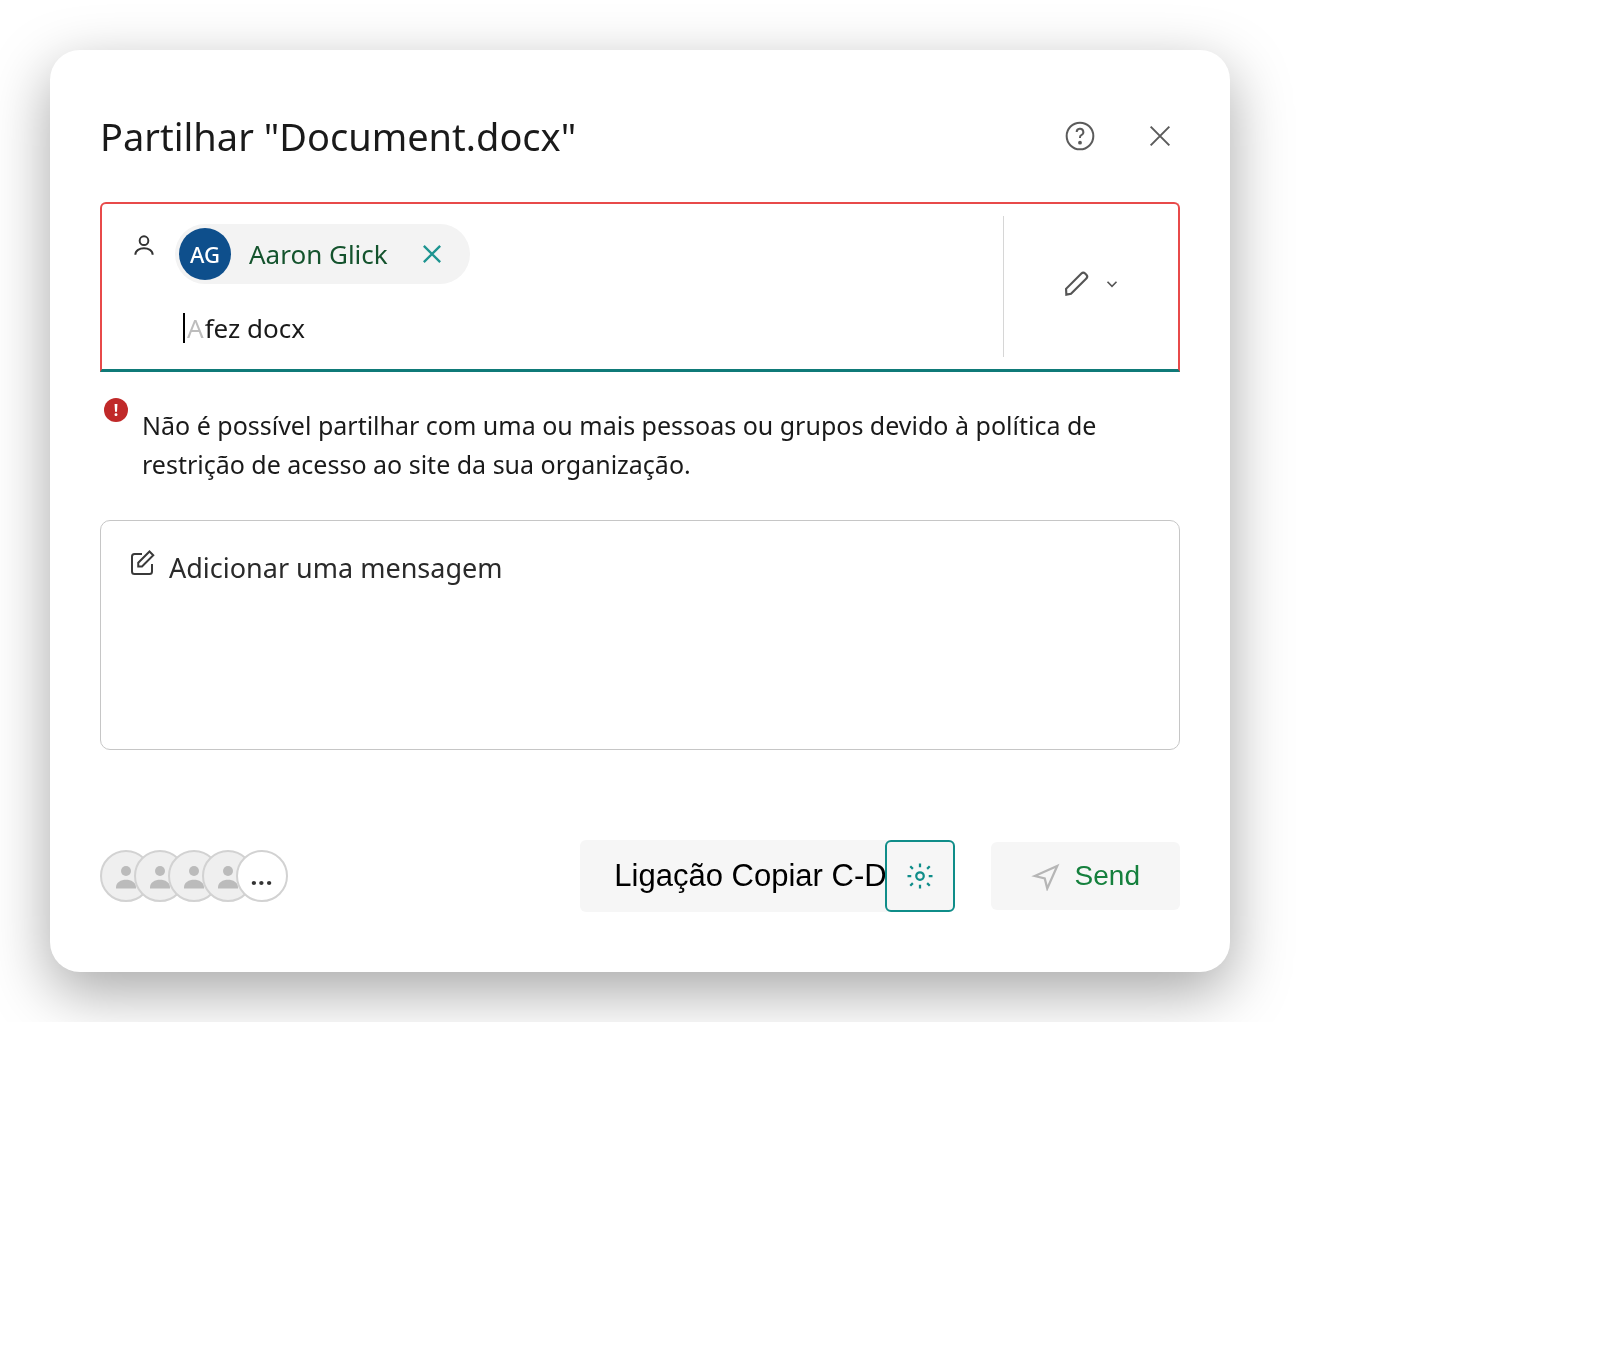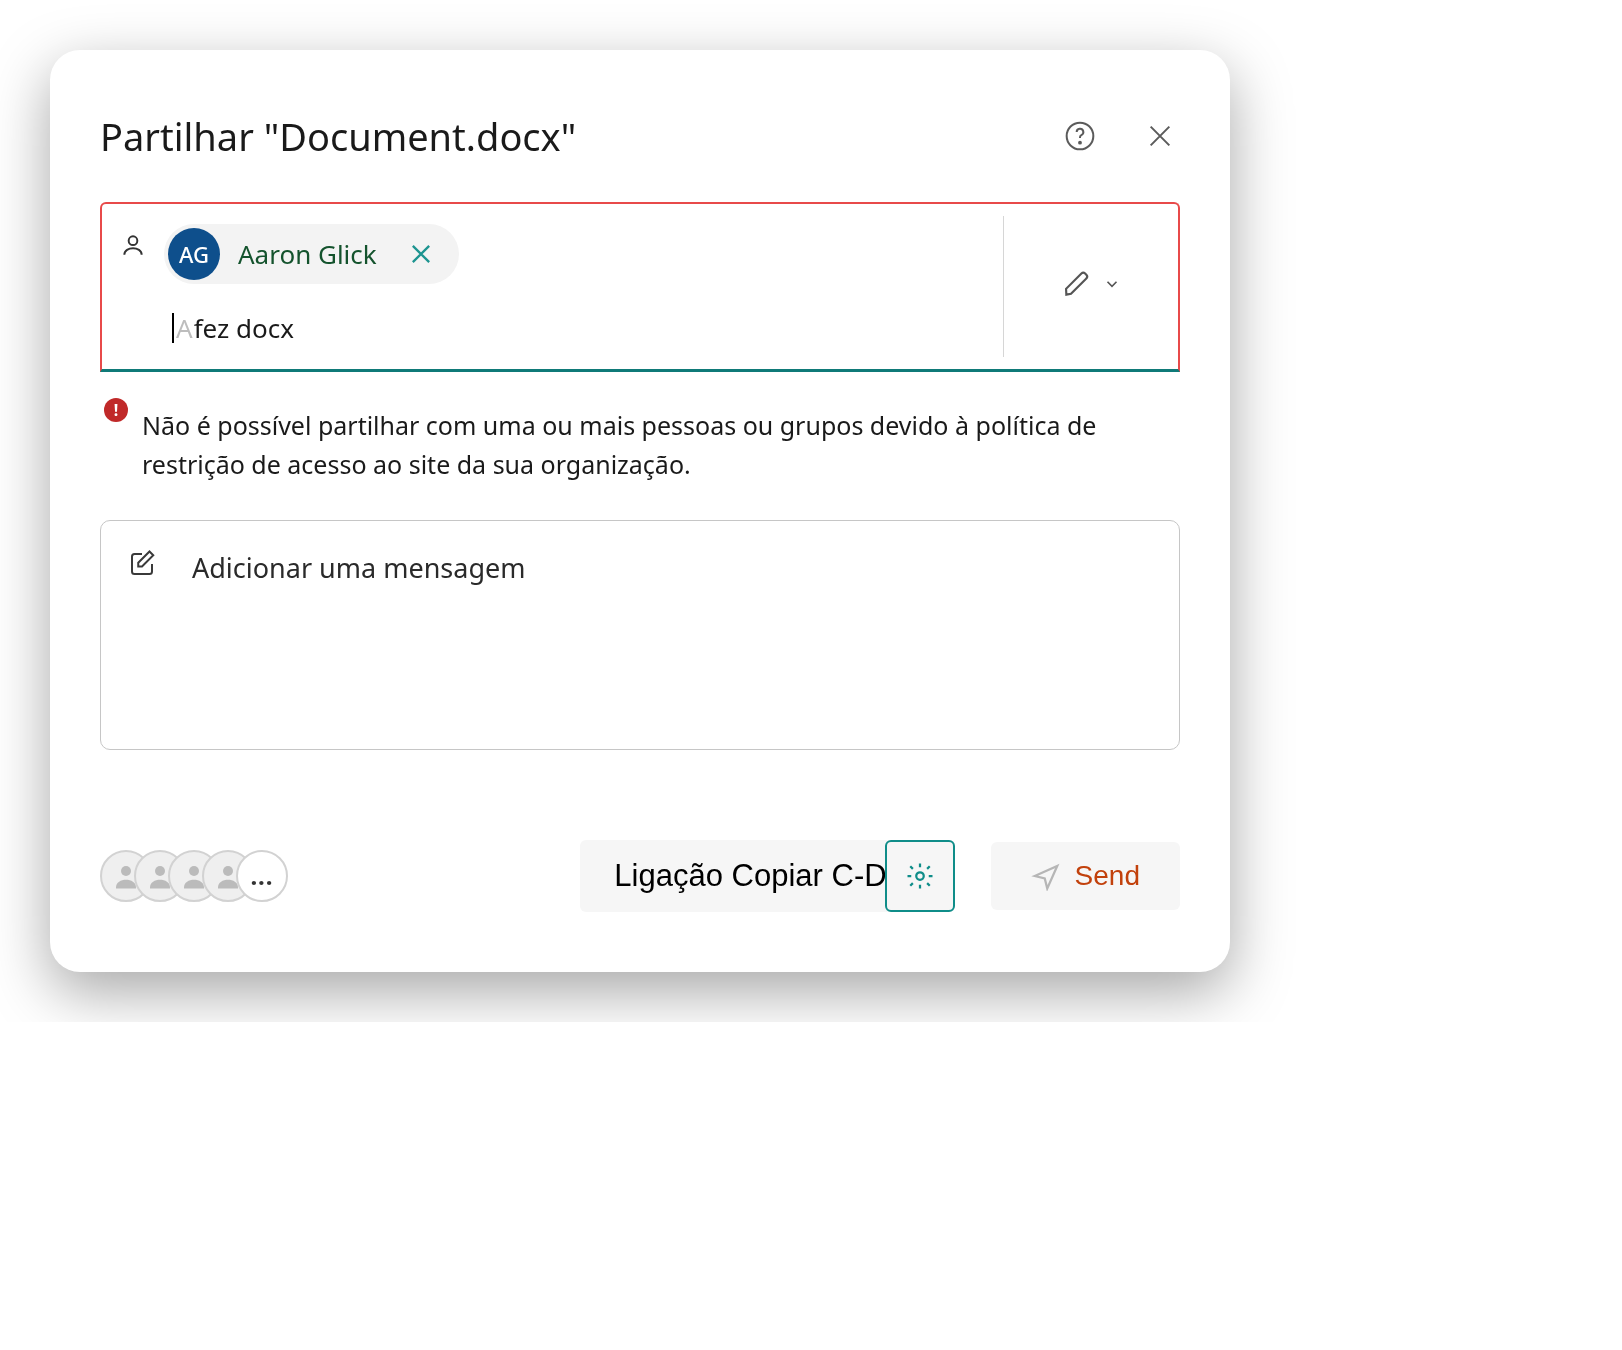--- a/index.html
+++ b/index.html
@@ -52,20 +52,21 @@
     }
     
     .recipients-box {
       border: 2px solid #e84a4a;
       border-bottom: 3px solid #0f7a78;
       border-radius: 6px 6px 0 0;
       display: flex;
       align-items: stretch;
       position: relative;
       min-height: 170px;
+      padding-left: 11px;
     }
     .recipients-left {
       flex: 1;
       display: flex;
       align-items: flex-start;
       padding: 20px 10px 10px 18px;
     }
     .person-icon {
       color: #333;
       margin-right: 18px;
@@ -174,21 +175,21 @@
       margin-top: 12px;
     }
     
     .message-box {
       border: 1.5px solid #c6c6c6;
       border-radius: 10px;
       min-height: 230px;
       padding: 28px 26px;
       display: flex;
       align-items: flex-start;
-      gap: 35px;
+      gap: 12px;
     }
     .compose-icon svg { width: 30px; height: 30px; color: #3a3a3a; }
     .message-placeholder {
       font-size: 27px;
       color: #2a2a2a;
     }
     
     .footer {
       display: flex;
       align-items: center;
@@ -262,21 +263,21 @@
     .link-settings-btn svg { width: 30px; height: 30px; }
     .send-btn {
       background: #f6f6f6;
       border: none;
       border-radius: 6px;
       padding: 18px 40px;
       display: flex;
       align-items: center;
       gap: 14px;
       font-size: 28px;
-      color: #c2410c;
+      color: #15803d;
       cursor: pointer;
     }
     .send-btn svg { width: 30px; height: 30px; color: #b6b6b6; }
   </style>
 </head>
 <body>
 
 <div class="dialog">
 
   <div class="dialog-header">

